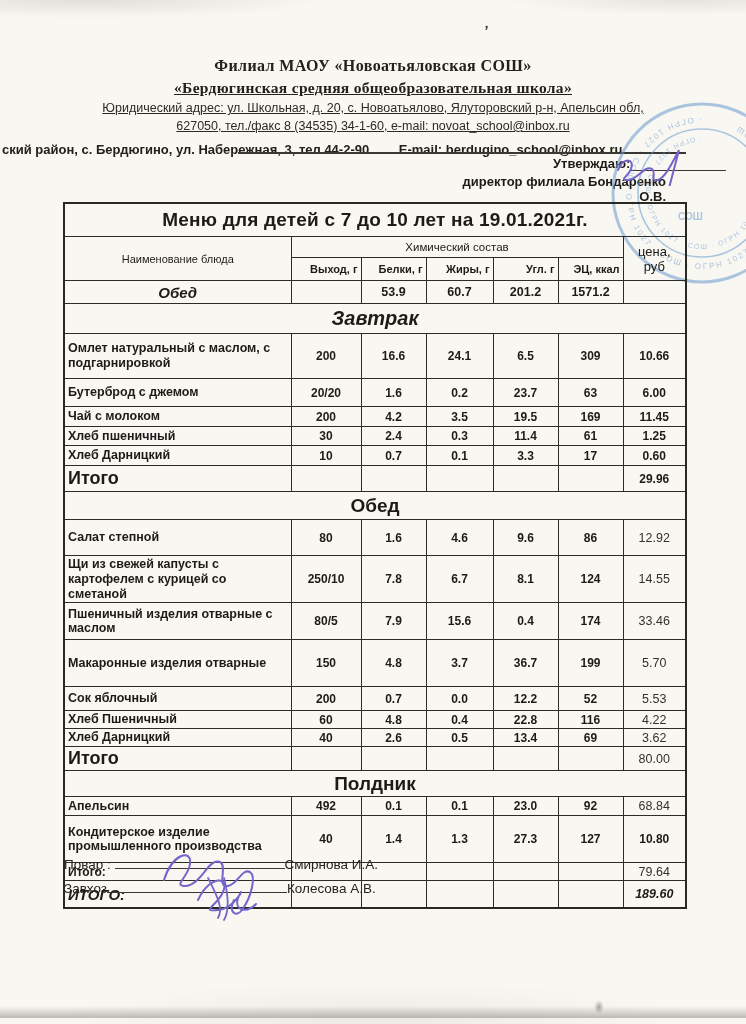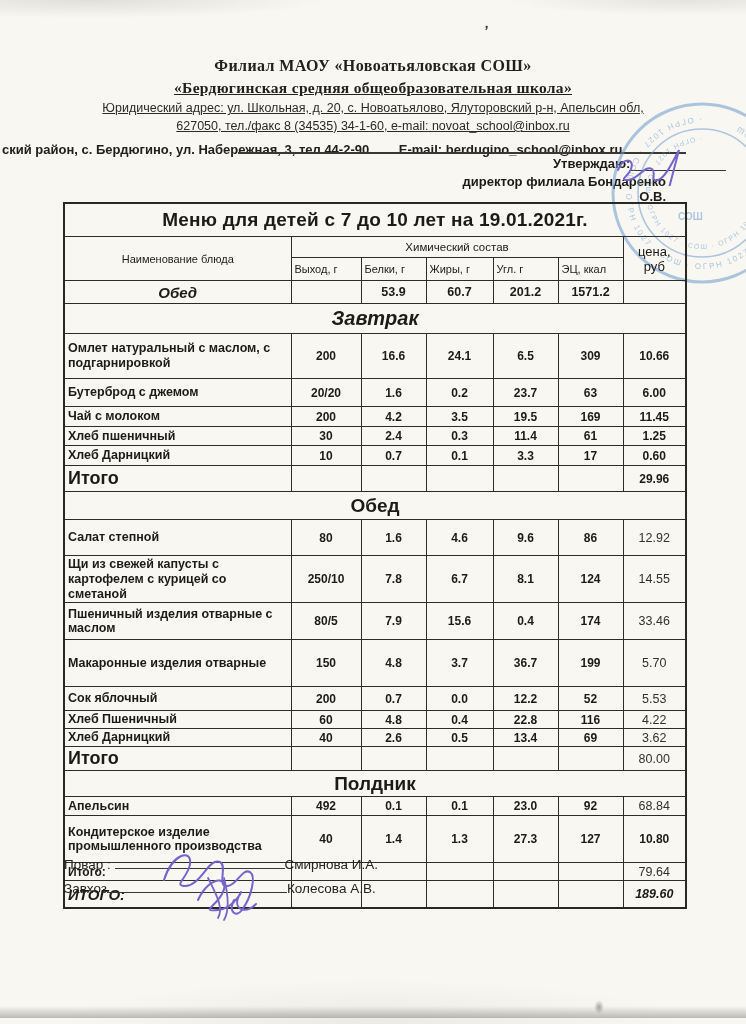--- a/index.html
+++ b/index.html
@@ -26,21 +26,21 @@
   .director{position:absolute;top:174px;left:434px;width:232px;text-align:right;font-weight:bold;font-size:13px;}
   .topmark{position:absolute;top:22px;left:484px;font-size:15px;font-weight:bold;color:#3a3a3a;transform:rotate(8deg);}
   
   table.menu{position:absolute;top:202px;left:63px;width:622px;border-collapse:collapse;table-layout:fixed;
              border:2.5px solid #2a2823;}
   table.menu td, table.menu th{border:1.5px solid #2e2c27;padding:1px 3px;vertical-align:middle;background:transparent;}
   .t-title{font-size:19px;font-weight:bold;text-align:center;letter-spacing:.2px;height:30px;}
   th.col-name{font-size:11px;font-weight:normal;text-align:center;}
   th.col-group{font-size:11.5px;font-weight:normal;text-align:center;height:18px;}
   th.col-price{font-size:13px;font-weight:normal;text-align:center;}
-  th.subcol{font-size:11px;font-weight:normal;text-align:left;height:20px;}
+  th.subcol{font-size:11px;font-weight:bold;text-align:right;height:20px;}
   td.sec{text-align:center;font-weight:bold;font-size:19px;}
   td.sec.it{font-style:italic;font-size:20px;}
   td.name{font-weight:bold;font-size:12.5px;line-height:1.18;text-align:left;padding-left:4px;}
   td.num{font-weight:bold;font-size:12px;text-align:center;}
   td.price-b{font-weight:bold;font-size:12px;text-align:center;}
   td.price-r{font-weight:normal;font-size:12.5px;text-align:center;color:#33312c;}
   td.sumname{font-style:italic;font-weight:bold;font-size:15px;text-align:center;}
   td.sumnum{font-weight:bold;font-size:12.5px;text-align:center;}
   td.total-big{font-weight:bold;font-size:18px;text-align:left;padding-left:4px;}
   td.total-sm{font-weight:bold;font-size:12px;text-align:left;padding-left:4px;}

